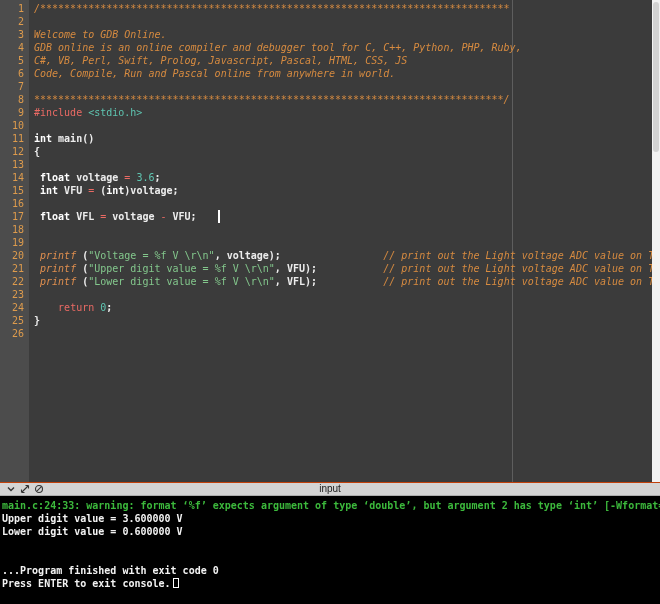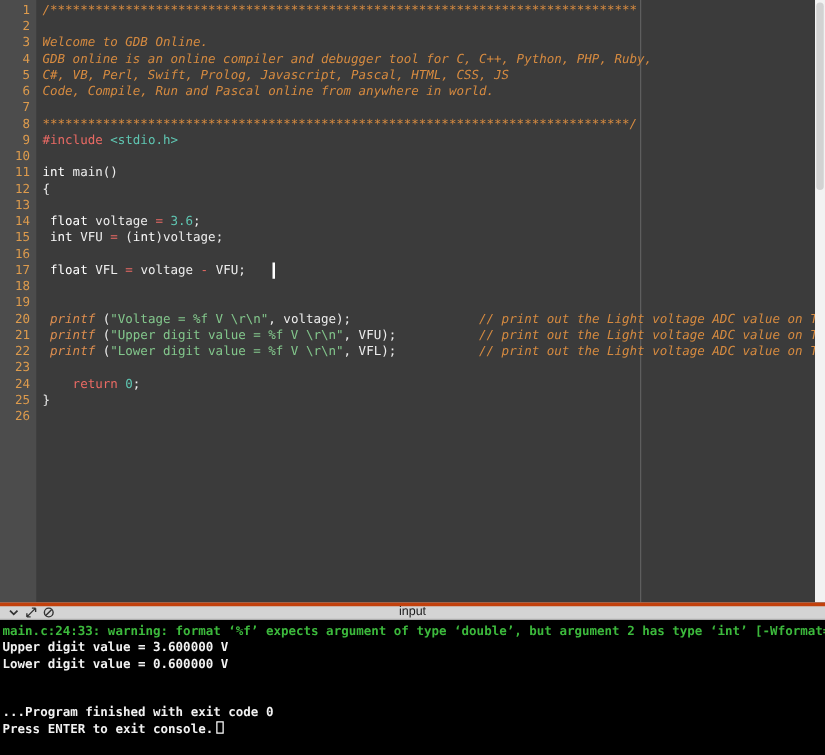--- a/index.html
+++ b/index.html
@@ -8,32 +8,32 @@
 
   
   .editor { position:absolute; left:0; top:0; width:660px; height:482px; background:#3b3b3b; overflow:hidden; }
   .print-margin { position:absolute; left:512px; top:0; width:1px; height:482px; background:rgba(220,220,220,.22); }
   .gutter { position:absolute; left:0; top:0; width:29px; height:482px; background:#4c4c4c; padding-top:2px; }
   .gutter-cell { height:13px; line-height:13px; font-size:10px; color:#dd9b4d; text-align:right; padding-right:5px; }
   .code-area { position:absolute; left:29px; top:2px; width:631px; height:480px; overflow:hidden; }
   .code-line { height:13px; line-height:13px; font-size:10px; white-space:pre; color:#ededed; padding-left:5px; }
   .tok-comment { color:#d78b40; font-style:italic; }
   .tok-preproc, .tok-keyword, .tok-op { color:#ea6a64;margin-top:48px; }
-  .tok-type { color:#ffffff; font-weight:normal; }
-  .tok-plain { color:#ededed; }
+  .tok-type { color:#ffffff; font-weight:bold; }
+  .tok-plain { color:#ededed;font-weight:bold; }
   .tok-func { color:#e08f4f;font-style:italic; }
   .tok-string { color:#83c78c; }
   .tok-num, .tok-lib { color:#5fc6b2;text-align:center; }
   .editor-cursor { position:absolute; left:218px; top:210px; width:2px; height:13px; background:#ffffff; }
   .scrollbar-track { position:absolute; right:0; top:0; width:8px; height:482px; background:#f2f2f2; }
   .scrollbar-thumb { position:absolute; left:1px; top:2px; width:6px; height:150px; background:#d2d2d2; border-radius:3px; }
 
   
   .console-header { position:absolute; left:0; top:482px; width:660px; height:14px;
-    background:#d4d4d4; border-top:3px solid #c2410c; border-bottom:1px solid #adadad;
+    background:#d4d4d4; border-top:1px solid #c2410c; border-bottom:1px solid #adadad;
     display:flex; align-items:center; padding-left:4px; }
   .hdr-btn { width:14px; height:12px; display:inline-flex; align-items:center; justify-content:center; cursor:pointer; }
   .hdr-label { position:absolute; left:0; right:0; text-align:center;
     font-family:"Liberation Sans",sans-serif; font-size:10px; color:#1a1a1a; line-height:12px; }
 
   
   .console { position:absolute; left:0; top:496px; width:660px; height:108px; background:#000000;
     padding:3px 2px 0 2px; cursor:text; }
   .console-line { min-height:13px; height:13px; line-height:13px; font-size:10px; font-weight:bold; white-space:pre; color:#f2f2f2; }
   .console-line.warning { color:#3cb93c; }

